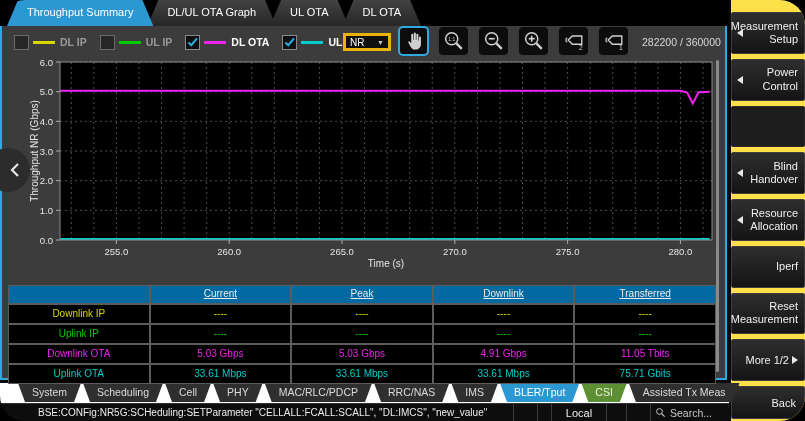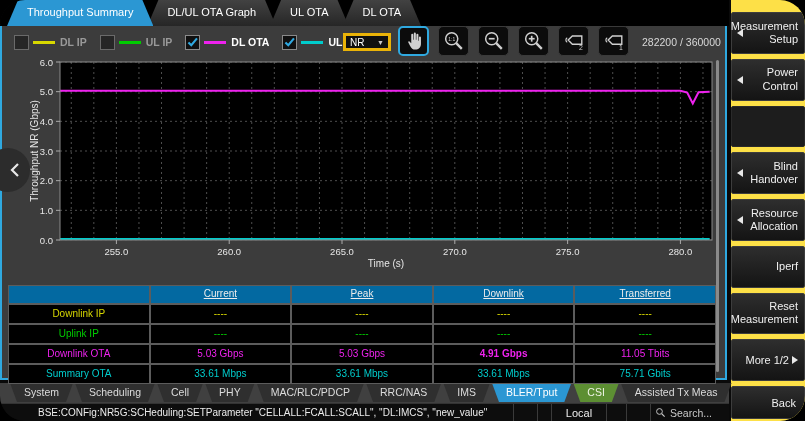--- a/index.html
+++ b/index.html
@@ -74,21 +74,21 @@
   .arr-l { position:absolute; left:5px; top:50%; margin-top:-4px; width:0; height:0;
     border-top:4px solid transparent; border-bottom:4px solid transparent; border-right:6px solid #e8e8e8; }
   .arr-r { display:inline-block; width:0; height:0; margin-left:3px;
     border-top:4px solid transparent; border-bottom:4px solid transparent; border-left:6px solid #e8e8e8; }
   .back-btn {
     margin-top:auto; height:33px; margin-bottom:2px; border-radius:2px;
     background:linear-gradient(#2e2e2e,#141414); border:1px solid #3d3d3d;
     color:#f0f0f0; font-size:11px; display:flex; align-items:center; justify-content:flex-end; padding:0 8px;
   }
   
-  .bottom-tabs { position:absolute; left:0; top:383px; width:729px; height:20px; background:#404040; display:flex; padding-left:10px; }
+  .bottom-tabs { position:absolute; left:0; top:383px; width:729px; height:20px; background:#ffffff; display:flex; padding-left:18px; }
   .btab {
     height:19px; line-height:18px; padding:0 14px; margin-right:2px; font-size:10.5px; color:#dcdcdc;
     background:#2f2f2f; clip-path:polygon(0 0, 100% 0, calc(100% - 7px) 100%, 7px 100%);
     white-space:nowrap;
   }
   .btab.active { background:#2b97d3; color:#fff; }
   .btab.green { background:#5d8f33; color:#eef3e4; }
   
   .statusbar {
     position:absolute; left:0; top:403px; width:729px; height:18px; background:#0d0d0d;
@@ -290,23 +290,23 @@
         <div class="td" style="color: rgb(216, 216, 0);">----</div>
         <div class="td" style="color: rgb(216, 216, 0);">----</div>
         <div class="td" style="color: rgb(0, 204, 0);">Uplink IP</div>
         <div class="td" style="color: rgb(0, 204, 0);">----</div>
         <div class="td" style="color: rgb(0, 204, 0);">----</div>
         <div class="td" style="color: rgb(0, 204, 0);">----</div>
         <div class="td" style="color: rgb(0, 204, 0);">----</div>
         <div class="td" style="color: rgb(238, 34, 238);">Downlink OTA</div>
         <div class="td" style="color: rgb(238, 34, 238);">5.03 Gbps</div>
         <div class="td" style="color: rgb(238, 34, 238);">5.03 Gbps</div>
-        <div class="td" style="color: rgb(238, 34, 238); font-weight: bold;">4.91 Gbps</div>
+        <div class="td" style="color: rgb(238, 34, 238);">4.91 Gbps</div>
         <div class="td" style="color: rgb(238, 34, 238);">11.05 Tbits</div>
-        <div class="td" style="color: rgb(0, 204, 204);">Summary OTA</div>
+        <div class="td" style="color: rgb(0, 204, 204);">Uplink OTA</div>
         <div class="td" style="color: rgb(0, 204, 204);">33.61 Mbps</div>
         <div class="td" style="color: rgb(0, 204, 204);">33.61 Mbps</div>
         <div class="td" style="color: rgb(0, 204, 204);">33.61 Mbps</div>
         <div class="td" style="color: rgb(0, 204, 204);">75.71 Gbits</div>
       </div>
   </div>
 
   <div class="sidebar" id="sidebar">
 
   <div class="side-btn"><span class="arr-l"></span><span>Measurement

